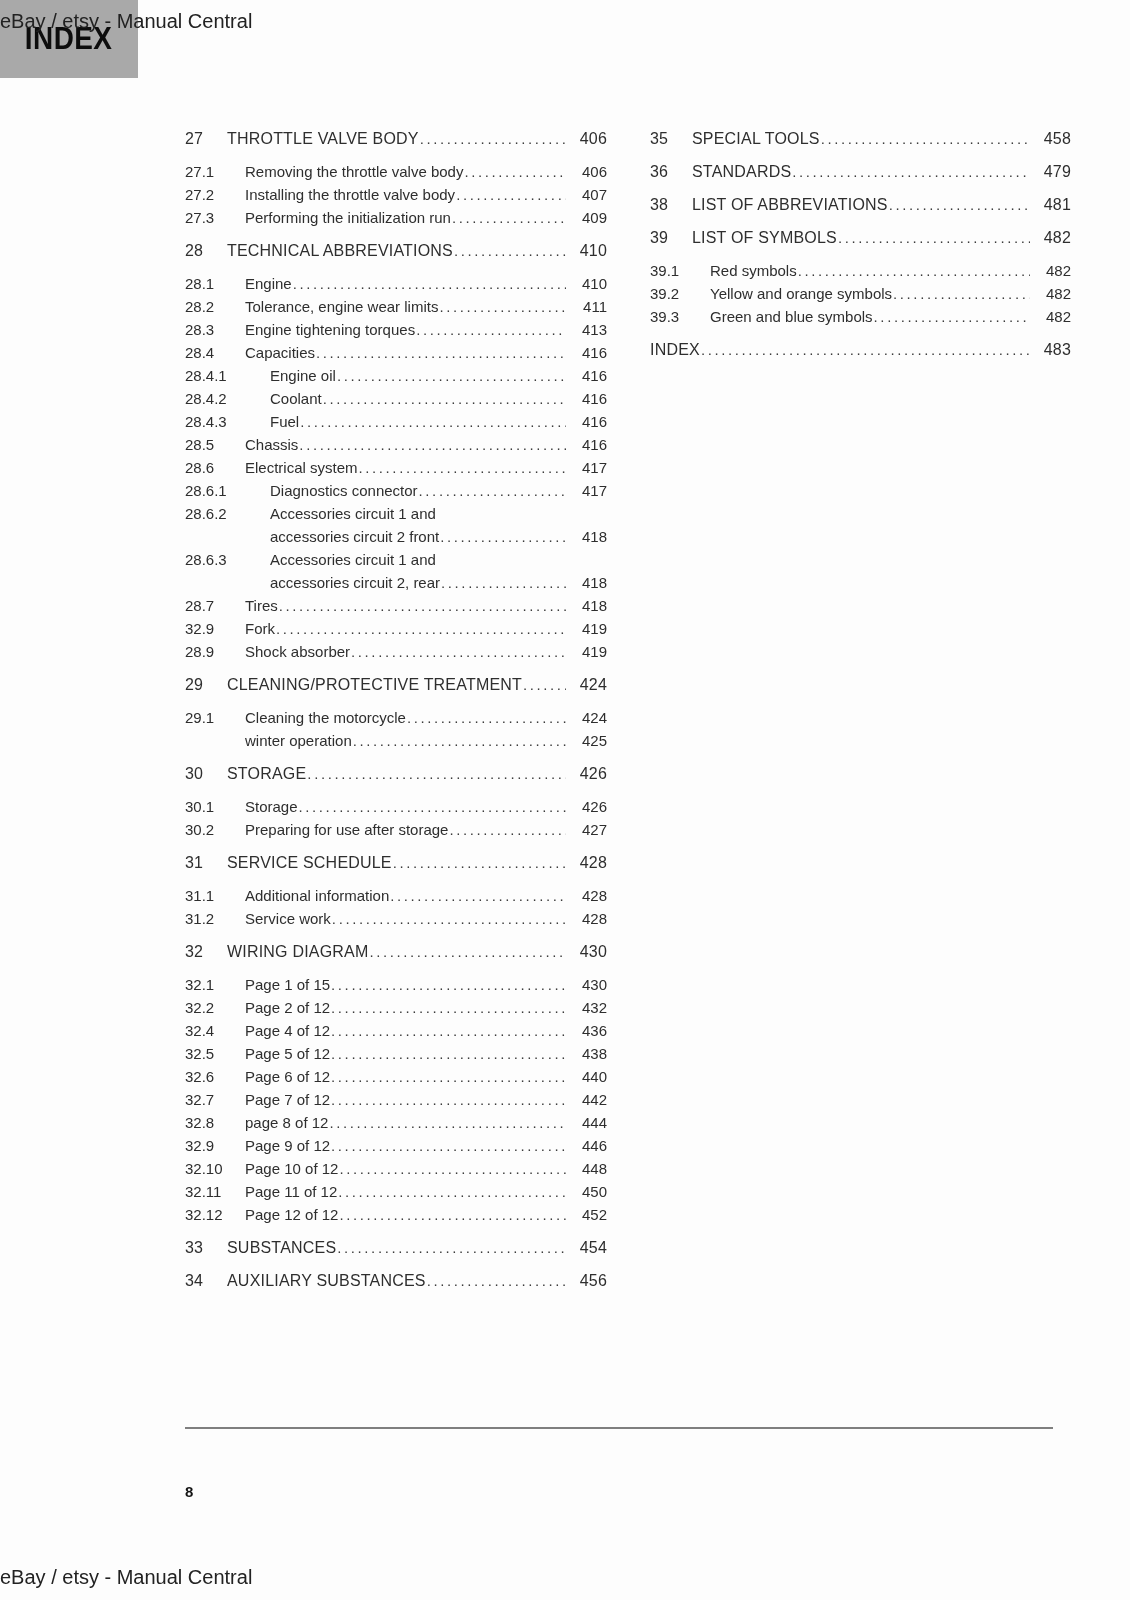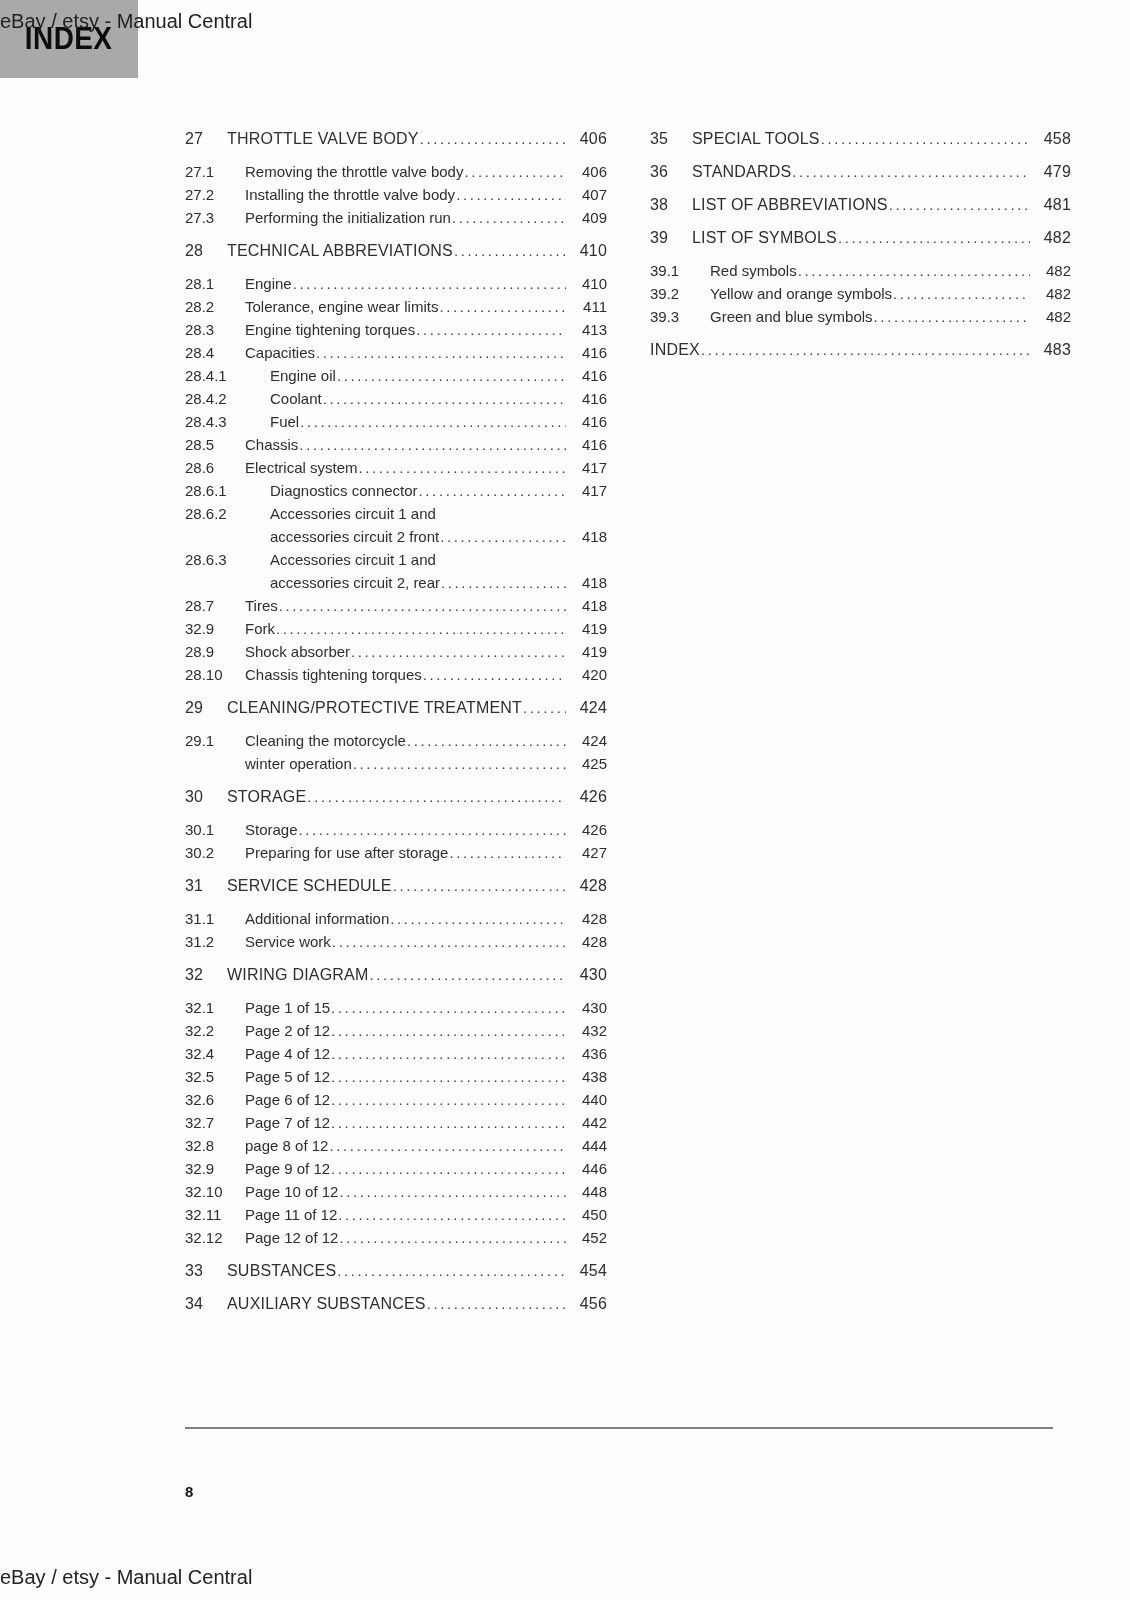--- a/index.html
+++ b/index.html
@@ -242,26 +242,20 @@
           <span class="title">Fork</span>
           <span class="leader"></span>
           <span class="pg">419</span>
         </div>
         <div class="row lvl2">
           <span class="num">28.9</span>
           <span class="title">Shock absorber</span>
           <span class="leader"></span>
           <span class="pg">419</span>
         </div>
-        <div class="row lvl2">
-          <span class="num">28.10</span>
-          <span class="title">Chassis tightening torques</span>
-          <span class="leader"></span>
-          <span class="pg">420</span>
-        </div>
         <div class="row lvl1">
           <span class="num">29</span>
           <span class="title">CLEANING/PROTECTIVE TREATMENT</span>
           <span class="leader"></span>
           <span class="pg">424</span>
         </div>
         <div class="row lvl2">
           <span class="num">29.1</span>
           <span class="title">Cleaning the motorcycle</span>
           <span class="leader"></span>

